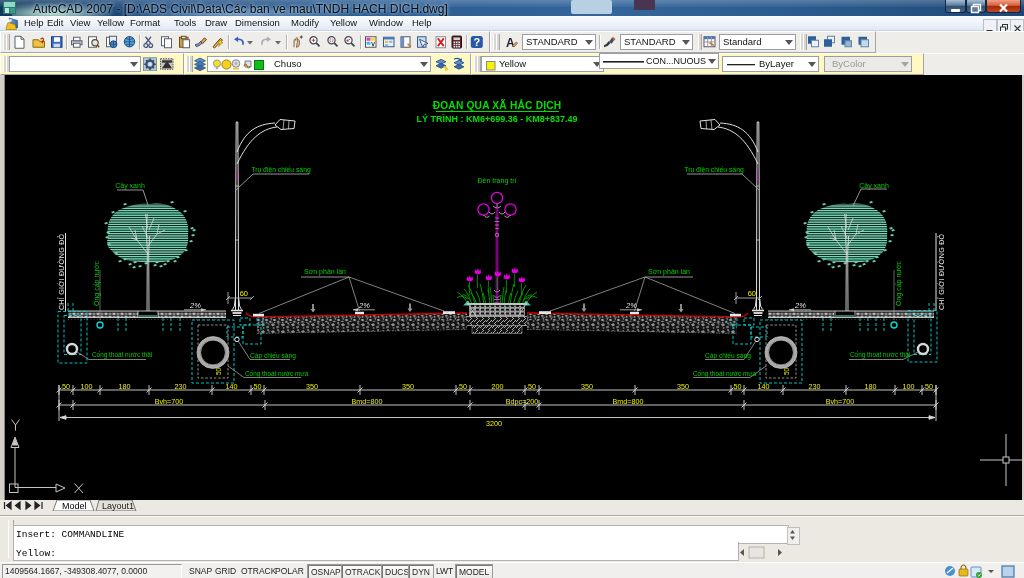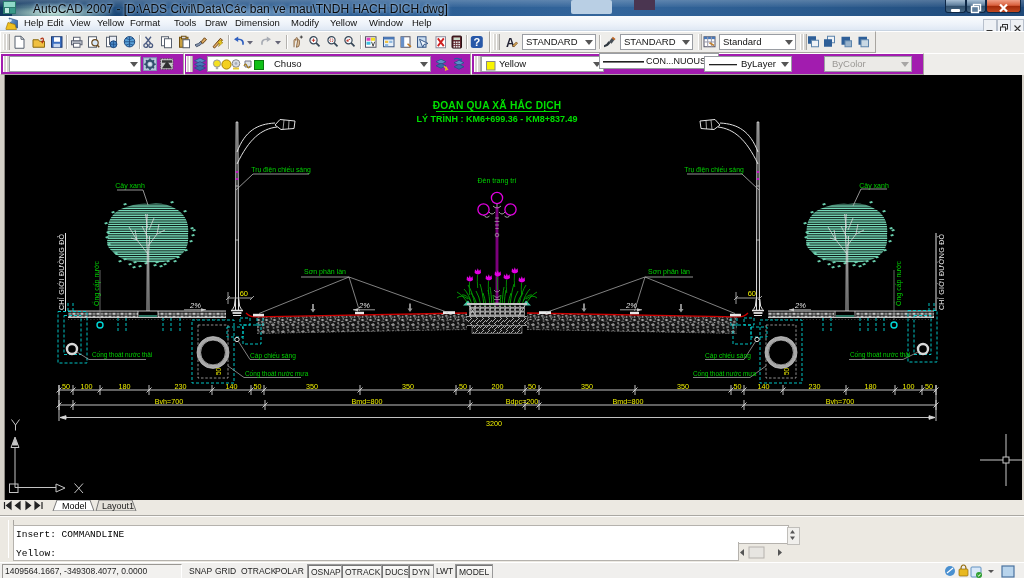--- a/index.html
+++ b/index.html
@@ -5,21 +5,21 @@
 .abs{position:absolute;}
 #titlebar{left:0;top:0;width:1024px;height:16px;background:linear-gradient(90deg,#10375f 0%,#1e4d80 16%,#2c5e94 40%,#33659b 60%,#2a5a8d 80%,#1e4878 100%);}
 #titlebar .glow{position:absolute;left:0;top:0;width:100%;height:7px;background:linear-gradient(180deg,rgba(255,255,255,0.22),rgba(255,255,255,0.04));}
 #titletext{left:33px;top:2px;font-size:12px;color:#0a0a0a;white-space:nowrap;text-shadow:0 0 3px rgba(190,215,240,0.95),0 0 5px rgba(170,205,240,0.8);}
 .winbtn{position:absolute;top:0;height:13px;border:1px solid #0d2746;border-top:none;box-sizing:border-box;}
 #blob1{left:571px;top:0;width:41px;height:14px;background:#b9cfe4;border-radius:2px;}
 #blob2{left:634px;top:0;width:21px;height:10px;background:#4a3550;}
 #menubar{left:0;top:16px;width:1024px;height:15px;background:linear-gradient(180deg,#fafcfe 0%,#eef3fa 55%,#dfe8f4 100%);border-bottom:1px solid #c8d4e2;box-sizing:border-box;}
 .menuitem{position:absolute;top:17px;font-size:9.5px;color:#111;}
 #toolbar1{left:0;top:31px;width:1024px;height:22px;background:#eeedea;}
-#toolbar2{left:0;top:53px;width:1024px;height:22px;background:#a21caf;border-bottom:1px solid #9a9792;box-sizing:border-box;}
+#toolbar2{left:0;top:53px;width:1024px;height:22px;background:#fef9c3;border-bottom:1px solid #9a9792;box-sizing:border-box;}
 .grip{position:absolute;top:3px;width:2px;height:16px;border-left:1px solid #fff;border-right:1px solid #aaa8a4;background:#d8d6d2;}
 .sep{position:absolute;top:4px;width:1px;height:14px;background:#b4b2ae;border-right:1px solid #fff;}
 .combo{position:absolute;background:#fff;border:1px solid #9a9da3;box-sizing:border-box;font-size:9.5px;color:#111;white-space:nowrap;}
 .carr{position:absolute;right:0px;top:0px;bottom:0px;width:12px;}
 .carr:after{content:"";position:absolute;left:2px;top:5px;border:4px solid transparent;border-top:5px solid #555;}
 #draw{left:5px;top:75px;width:1017px;height:425px;background:#000;}
 #leftstrip{left:0;top:75px;width:5px;height:425px;background:#d4d0c8;border-right:1px solid #8a8781;box-sizing:border-box;}
 #rightstrip{left:1022px;top:75px;width:2px;height:425px;background:#d4d0c8;}
 #tabbar{left:0;top:500px;width:1024px;height:12px;background:#ece9e2;}
 #cmdwin{left:0;top:512px;width:1024px;height:50px;background:#ece9e2;}
@@ -363,21 +363,21 @@
       <span style="position:absolute;left:17px;top:1px">Yellow</span>
       <span class="carr" style=""></span>
     </div>
     <div class="combo" style="left:599px;top:0;width:120px;height:16px;">
       <svg style="position:absolute;left:3px;top:7px" width="42" height="3">
         <rect x="0" y="0" width="41" height="1.6" fill="#222"></rect>
       </svg>
       <span style="position:absolute;left:46px;top:1.5px;font-size:9px">CON...NUOUS</span>
       <span class="carr" style=""></span>
     </div>
-    <div class="combo" style="left:704px;top:3px;width:88px;height:16px;padding-left:10px;">
+    <div class="combo" style="left:722px;top:3px;width:97px;height:16px;padding-left:10px;">
       <svg style="position:absolute;left:4px;top:7px" width="29" height="3">
         <rect x="0" y="0" width="28" height="1.3" fill="#222"></rect>
       </svg>
       <span style="position:absolute;left:36px;top:1px">ByLayer</span>
       <span class="carr" style=""></span>
     </div>
     <div class="combo" style="left:824px;top:3px;width:88px;height:16px;background:#ebeae7;color:#9a9894;">
       <span style="position:absolute;left:7px;top:1px;color:#9a9894">ByColor</span>
       <span class="carr" style="opacity:0.45"></span>
     </div>

